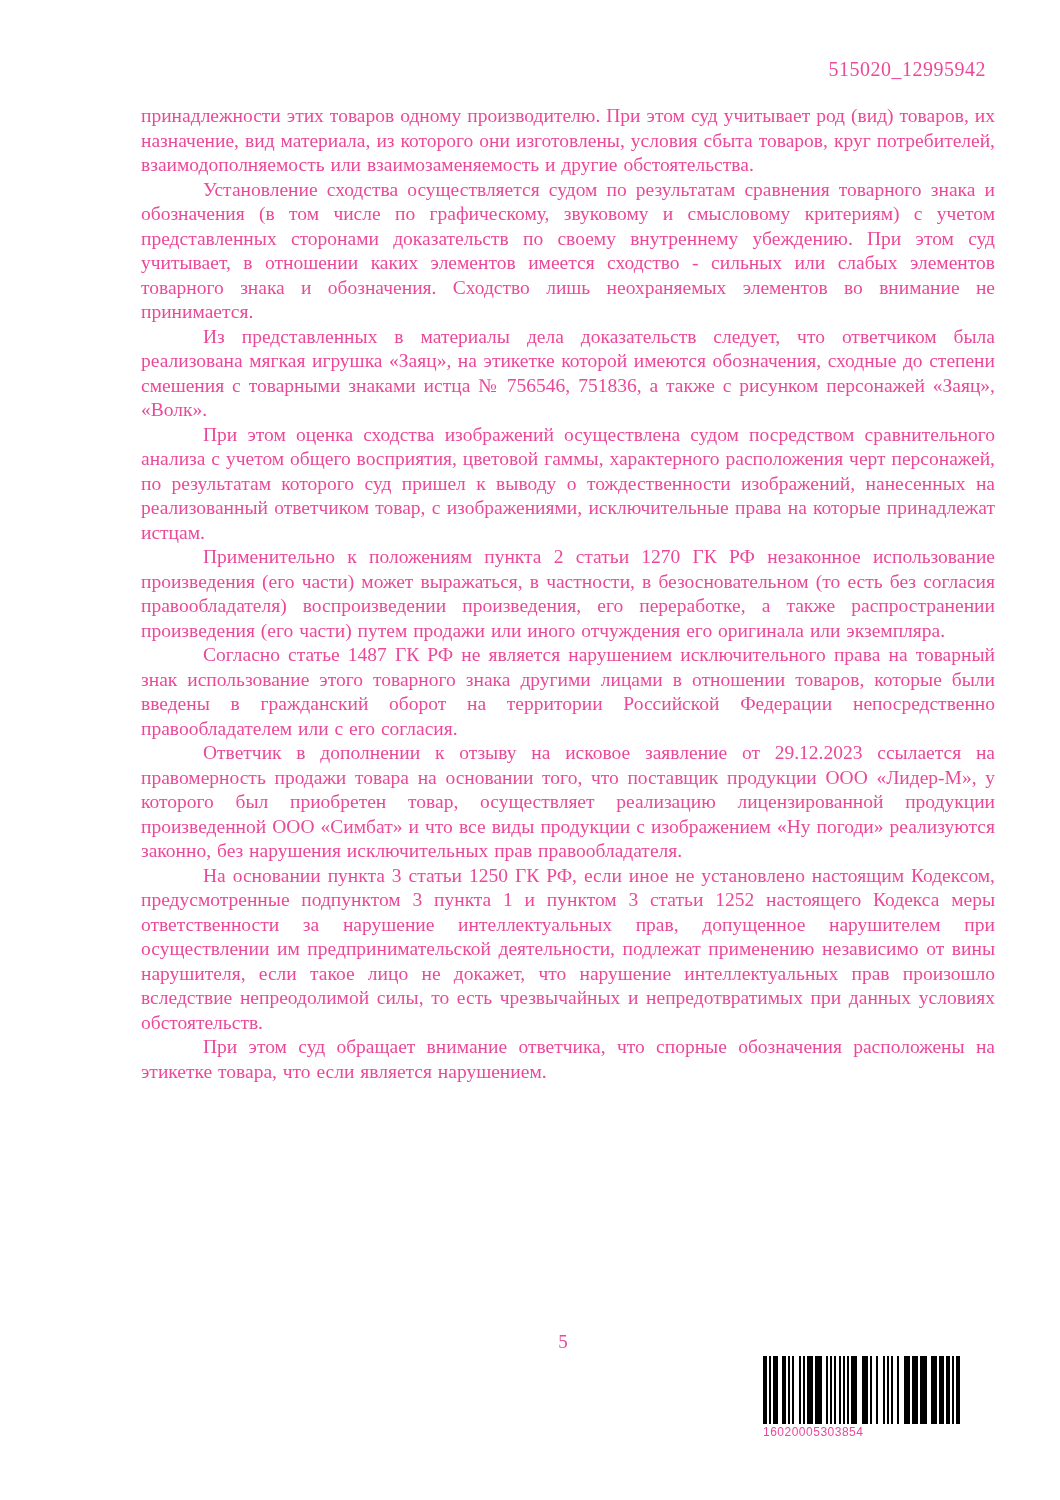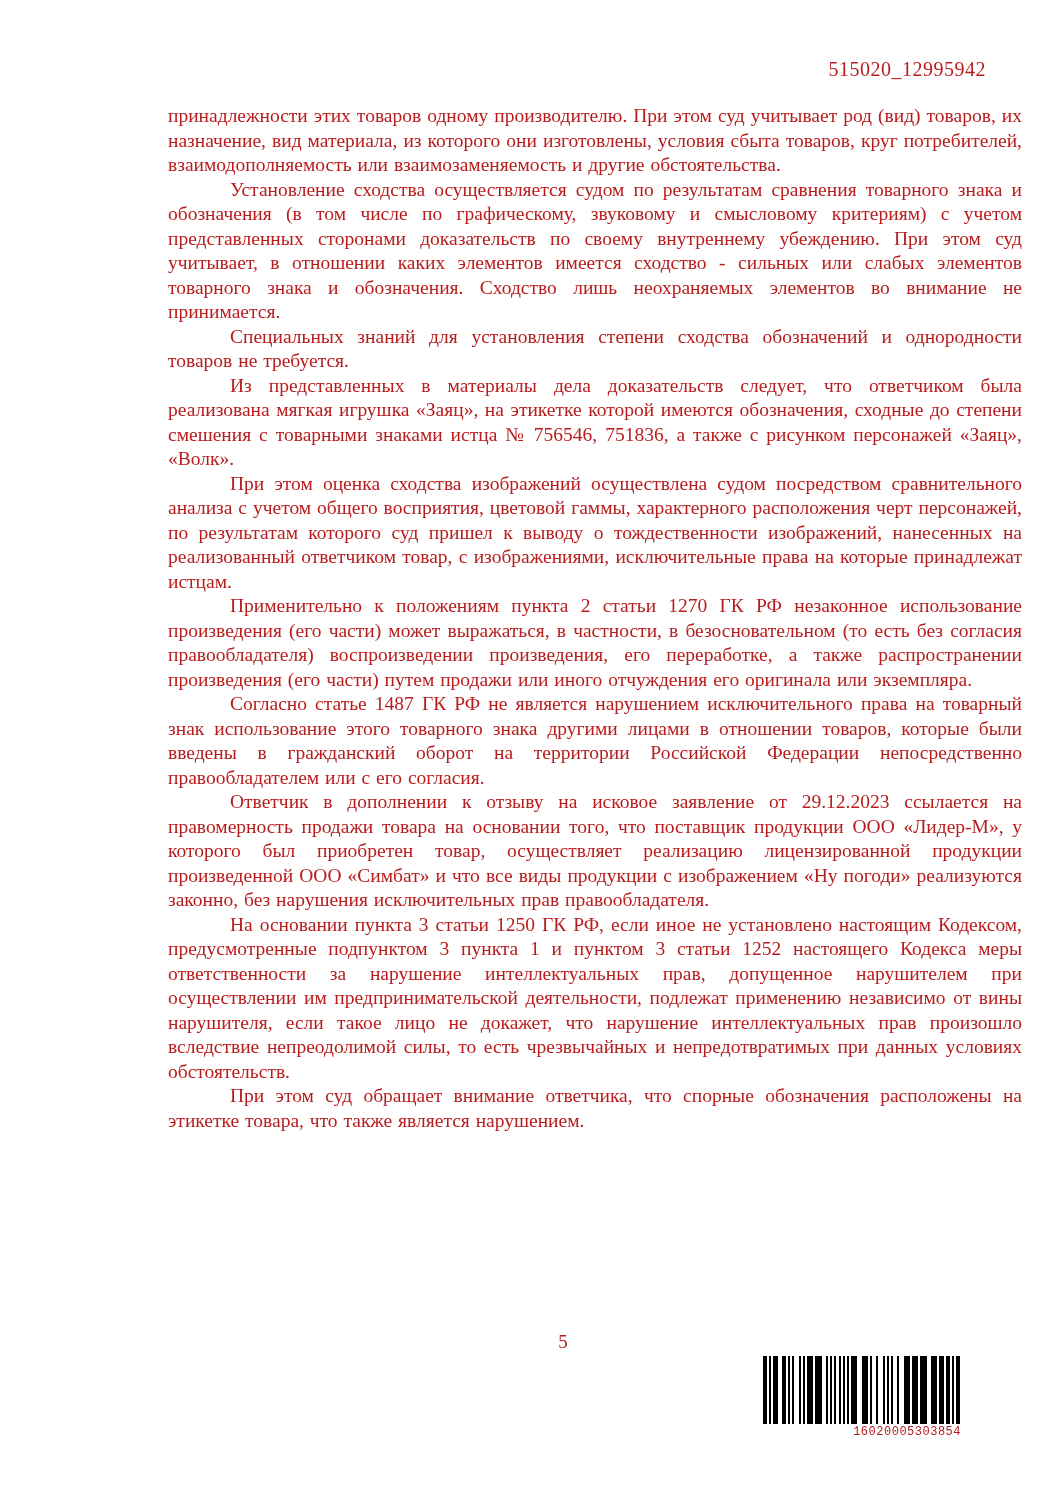--- a/index.html
+++ b/index.html
@@ -5,36 +5,36 @@
   html, body {
     margin: 0;
     padding: 0;
     background: #ffffff;
   }
   .page {
     position: relative;
     width: 1060px;
     height: 1500px;
     background: #ffffff;
-    color: #b91c1c;
+    color: #ec4899;
     font-family: "Liberation Serif", serif;
     overflow: hidden;
   }
   .header-ref {
     position: absolute;
     top: 58px;
     right: 74px;
     font-size: 20px;
     letter-spacing: 0.5px;
     white-space: nowrap;
   }
   .content {
     position: absolute;
     top: 104px;
-    left: 168px;
+    left: 141px;
     width: 854px;
     font-size: 19.5px;
     line-height: 24.5px;
     text-align: justify;
   }
   .content p {
     margin: 0;
     padding: 0;
     text-indent: 62px;
     word-spacing: 1px;
@@ -60,44 +60,43 @@
     display: flex;
     height: 68px;
     align-items: stretch;
   }
   .barcode-bars span {
     display: block;
     height: 100%;
   }
   .barcode-number {
     margin-top: 1px;
-    text-align: right;
-    font-family: Liberation Mono, monospace;
+    text-align: left;
+    font-family: Liberation Sans, sans-serif;
     font-size: 12px;
     letter-spacing: 0.5px;
   }
 </style>
 </head>
 <body>
 
 <div class="page">
 
   <div class="header-ref">515020_12995942</div>
 
   <div class="content">
       <p class="no-indent">принадлежности этих товаров одному производителю. При этом суд учитывает род (вид) товаров, их назначение, вид материала, из которого они изготовлены, условия сбыта товаров, круг потребителей, взаимодополняемость или взаимозаменяемость и другие обстоятельства.</p>
       <p>Установление сходства осуществляется судом по результатам сравнения товарного знака и обозначения (в том числе по графическому, звуковому и смысловому критериям) с учетом представленных сторонами доказательств по своему внутреннему убеждению. При этом суд учитывает, в отношении каких элементов имеется сходство - сильных или слабых элементов товарного знака и обозначения. Сходство лишь неохраняемых элементов во внимание не принимается.</p>
-      <p>Специальных знаний для установления степени сходства обозначений и однородности товаров не требуется.</p>
       <p>Из представленных в материалы дела доказательств следует, что ответчиком была реализована мягкая игрушка «Заяц», на этикетке которой имеются обозначения, сходные до степени смешения с товарными знаками истца № 756546, 751836, а также с рисунком персонажей «Заяц», «Волк».</p>
       <p>При этом оценка сходства изображений осуществлена судом посредством сравнительного анализа с учетом общего восприятия, цветовой гаммы, характерного расположения черт персонажей, по результатам которого суд пришел к выводу о тождественности изображений, нанесенных на реализованный ответчиком товар, с изображениями, исключительные права на которые принадлежат истцам.</p>
       <p>Применительно к положениям пункта 2 статьи 1270 ГК РФ незаконное использование произведения (его части) может выражаться, в частности, в безосновательном (то есть без согласия правообладателя) воспроизведении произведения, его переработке, а также распространении произведения (его части) путем продажи или иного отчуждения его оригинала или экземпляра.</p>
       <p>Согласно статье 1487 ГК РФ не является нарушением исключительного права на товарный знак использование этого товарного знака другими лицами в отношении товаров, которые были введены в гражданский оборот на территории Российской Федерации непосредственно правообладателем или с его согласия.</p>
       <p>Ответчик в дополнении к отзыву на исковое заявление от 29.12.2023 ссылается на правомерность продажи товара на основании того, что поставщик продукции ООО «Лидер-М», у которого был приобретен товар, осуществляет реализацию лицензированной продукции произведенной ООО «Симбат» и что все виды продукции с изображением «Ну погоди» реализуются законно, без нарушения исключительных прав правообладателя.</p>
       <p>На основании пункта 3 статьи 1250 ГК РФ, если иное не установлено настоящим Кодексом, предусмотренные подпунктом 3 пункта 1 и пунктом 3 статьи 1252 настоящего Кодекса меры ответственности за нарушение интеллектуальных прав, допущенное нарушителем при осуществлении им предпринимательской деятельности, подлежат применению независимо от вины нарушителя, если такое лицо не докажет, что нарушение интеллектуальных прав произошло вследствие непреодолимой силы, то есть чрезвычайных и непредотвратимых при данных условиях обстоятельств.</p>
-      <p>При этом суд обращает внимание ответчика, что спорные обозначения расположены на этикетке товара, что также является нарушением.</p>
+      <p>При этом суд обращает внимание ответчика, что спорные обозначения расположены на этикетке товара, что если является нарушением.</p>
     </div>
 
   <div class="footer-page-num">5</div>
 
   <div class="barcode-wrap">
     <div class="barcode-bars">
         <span style="width: 4.21277px; background: rgb(0, 0, 0);"></span>
         <span style="width: 2.10638px; background: transparent;"></span>
         <span style="width: 2.10638px; background: rgb(0, 0, 0);"></span>
         <span style="width: 2.10638px; background: transparent;"></span>

